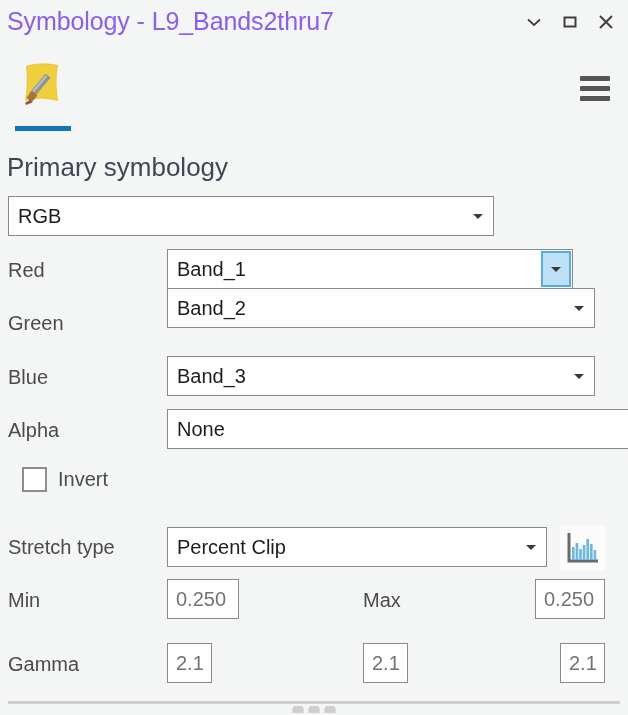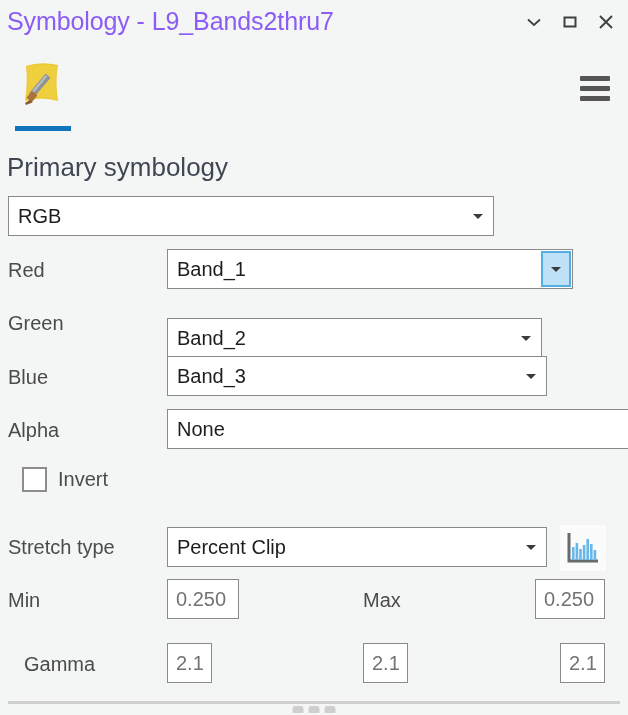--- a/index.html
+++ b/index.html
@@ -274,29 +274,29 @@
 
 <div class="row-label" style="left:8px; top:259px;">Red</div>
 <div class="combo" style="left:167px; top:249px; width:406px;">
   <div class="combo-text">Band_1</div>
   <div class="combo-arrow highlight">
       <i class="caret"></i>
     </div>
 </div>
 
 <div class="row-label" style="left:8px; top:312px;">Green</div>
-<div class="combo" style="left:167px; top:318px; width:375px;padding-left:22px;">
+<div class="combo" style="left:167px; top:288px; width:428px;padding-left:22px;">
   <div class="combo-text">Band_2</div>
   <div class="combo-arrow">
       <i class="caret"></i>
     </div>
 </div>
 
 <div class="row-label" style="left:8px; top:366px;text-align:right;">Blue</div>
-<div class="combo" style="left:167px; top:356px; width:380px;padding-left:20px;">
+<div class="combo" style="left:167px; top:356px; width:428px;padding-left:20px;">
   <div class="combo-text">Band_3</div>
   <div class="combo-arrow">
       <i class="caret"></i>
     </div>
 </div>
 
 <div class="row-label" style="left:8px; top:419px;">Alpha</div>
 <div class="combo" style="left:167px; top:409px; width:492px;">
   <div class="combo-text">None</div>
   <div class="combo-arrow">
@@ -334,21 +334,21 @@
 <div class="row-label" style="left:8px; top:589px;">Min</div>
 <div class="textbox" style="left:167px; top:579px; width:72px;">
   <div class="tb-text">0.250</div>
 </div>
 
 <div class="row-label" style="left:363px; top:589px;">Max</div>
 <div class="textbox" style="left:535px; top:579px; width:70px;">
   <div class="tb-text">0.250</div>
 </div>
 
-<div class="row-label" style="left:8px; top:653px;margin-left:16px;">Gamma</div>
+<div class="row-label" style="left:8px; top:653px;">Gamma</div>
 <div class="textbox" style="left:167px; top:643px; width:45px;">
   <div class="tb-text">2.1</div>
 </div>
 <div class="textbox" style="left:363px; top:643px; width:45px;">
   <div class="tb-text">2.1</div>
 </div>
 <div class="textbox" style="left:560px; top:643px; width:45px;">
   <div class="tb-text">2.1</div>
 </div>
 

